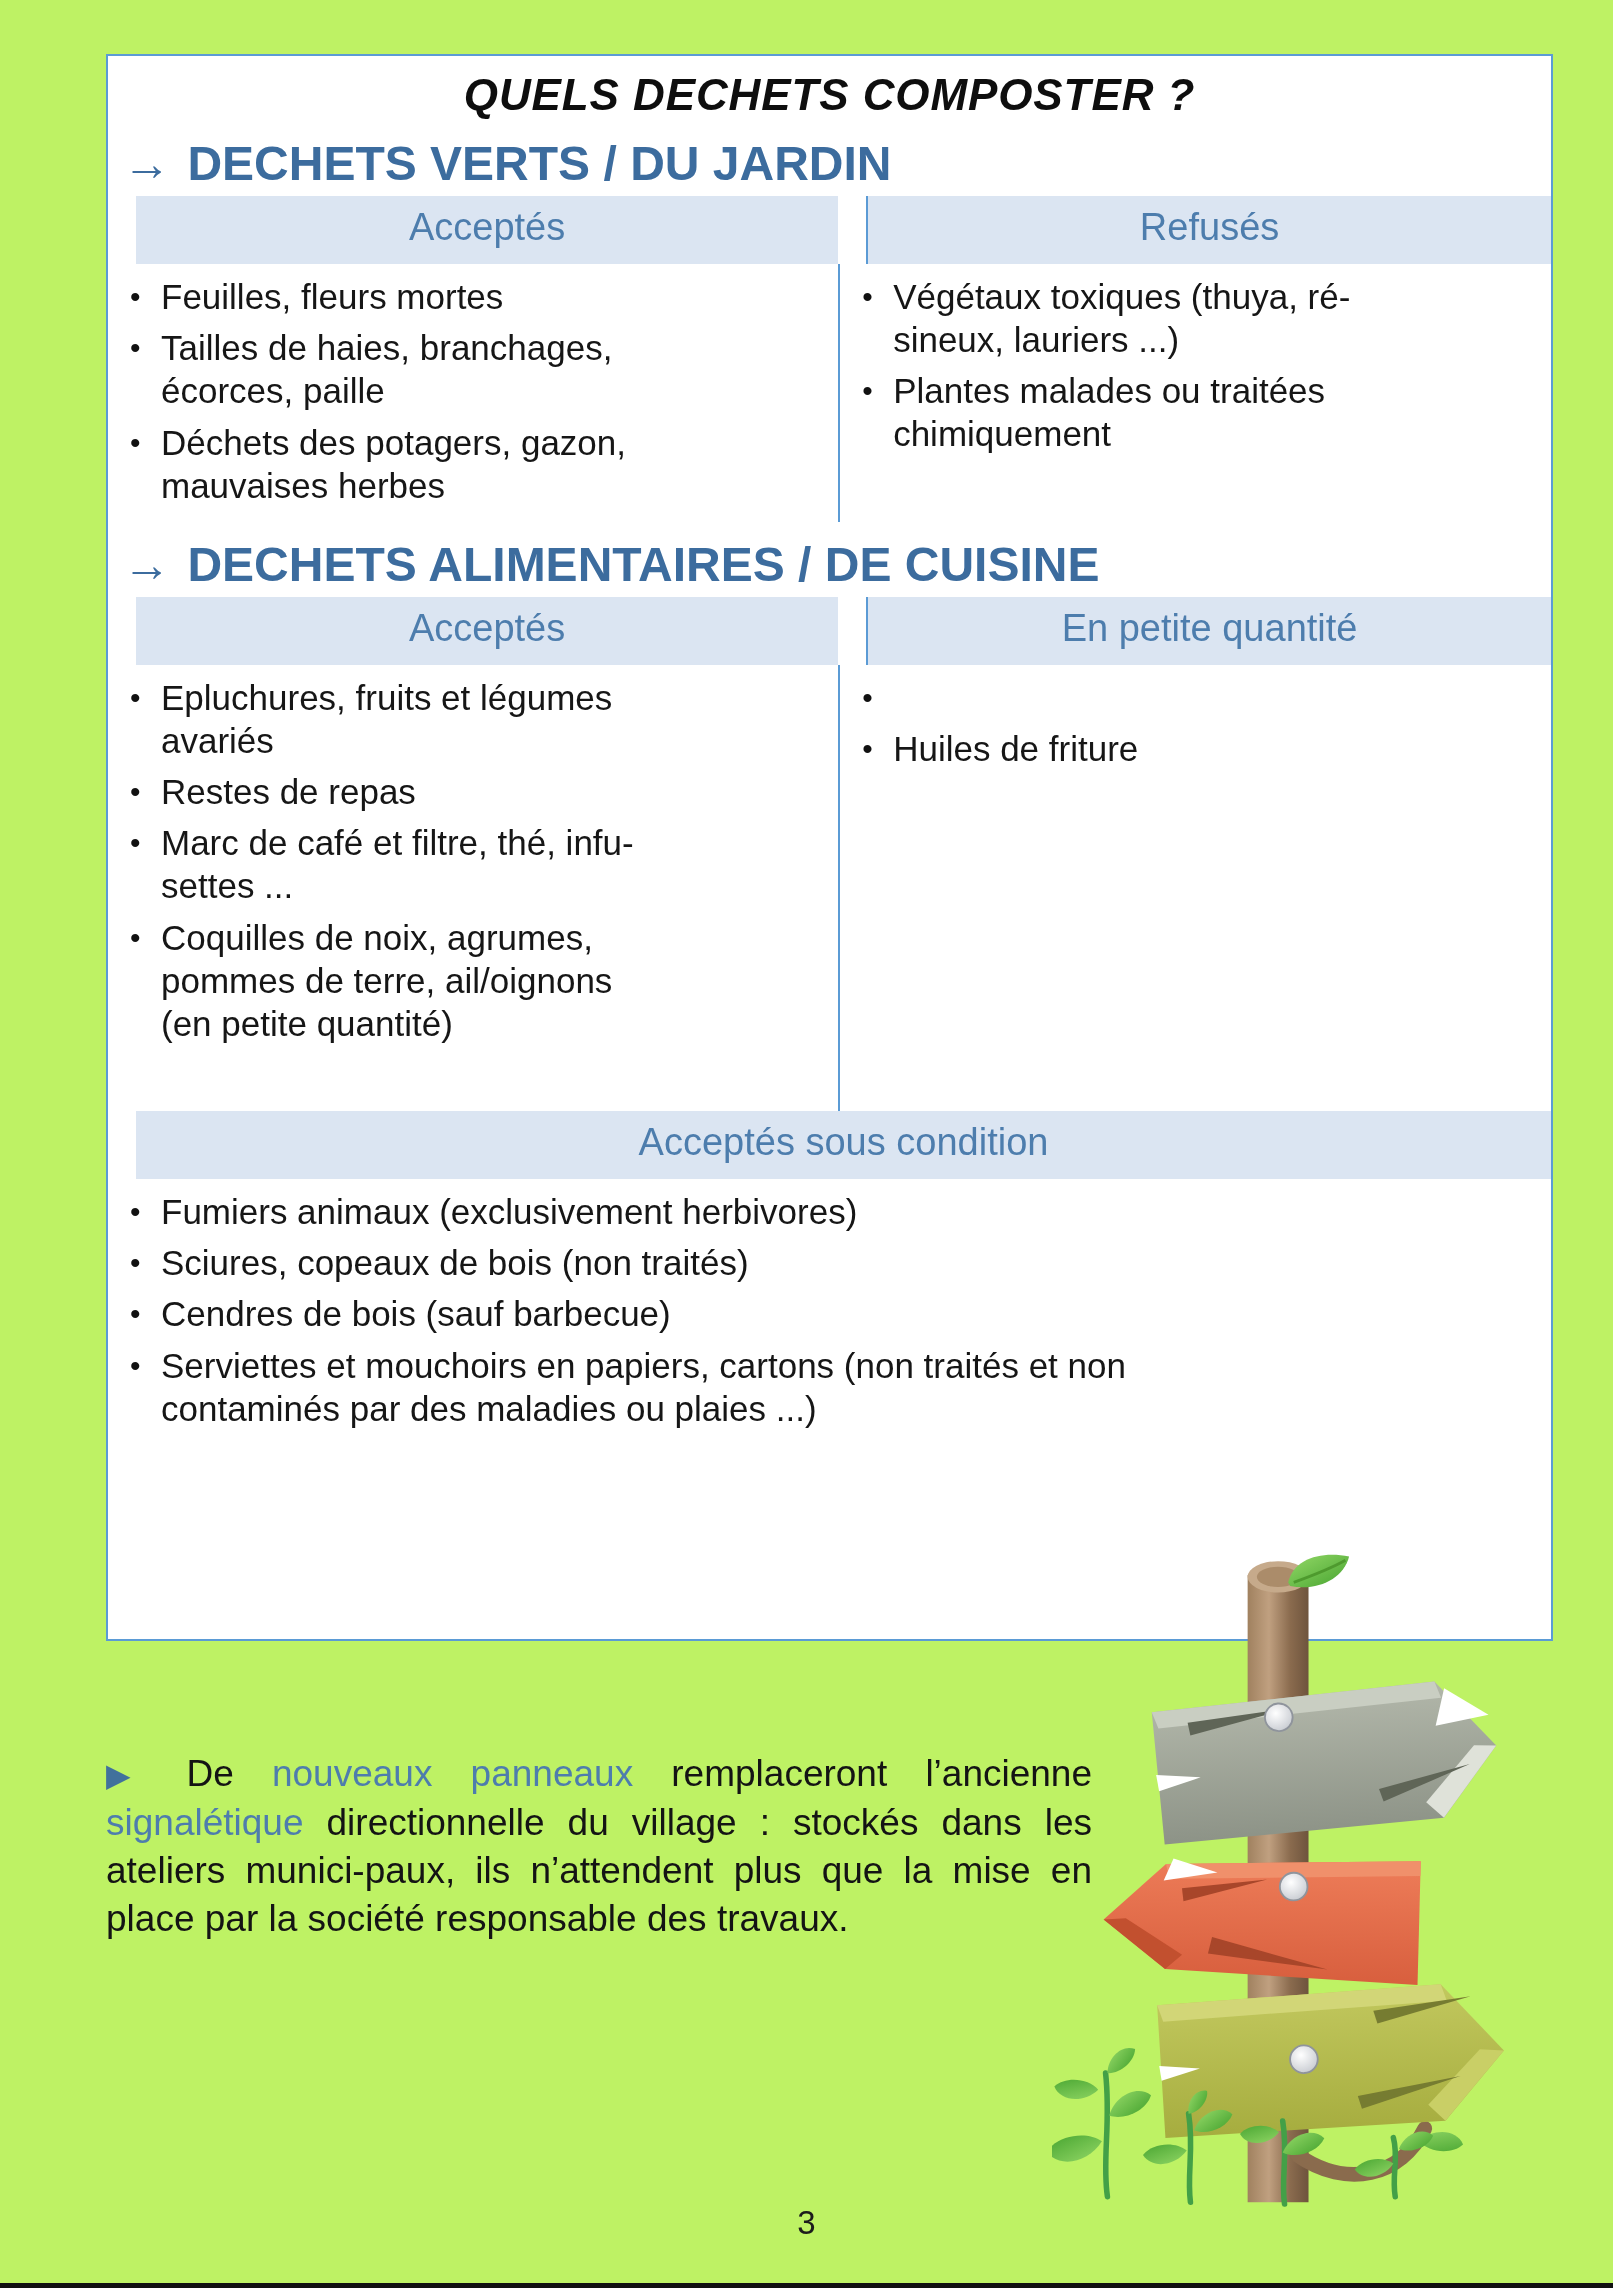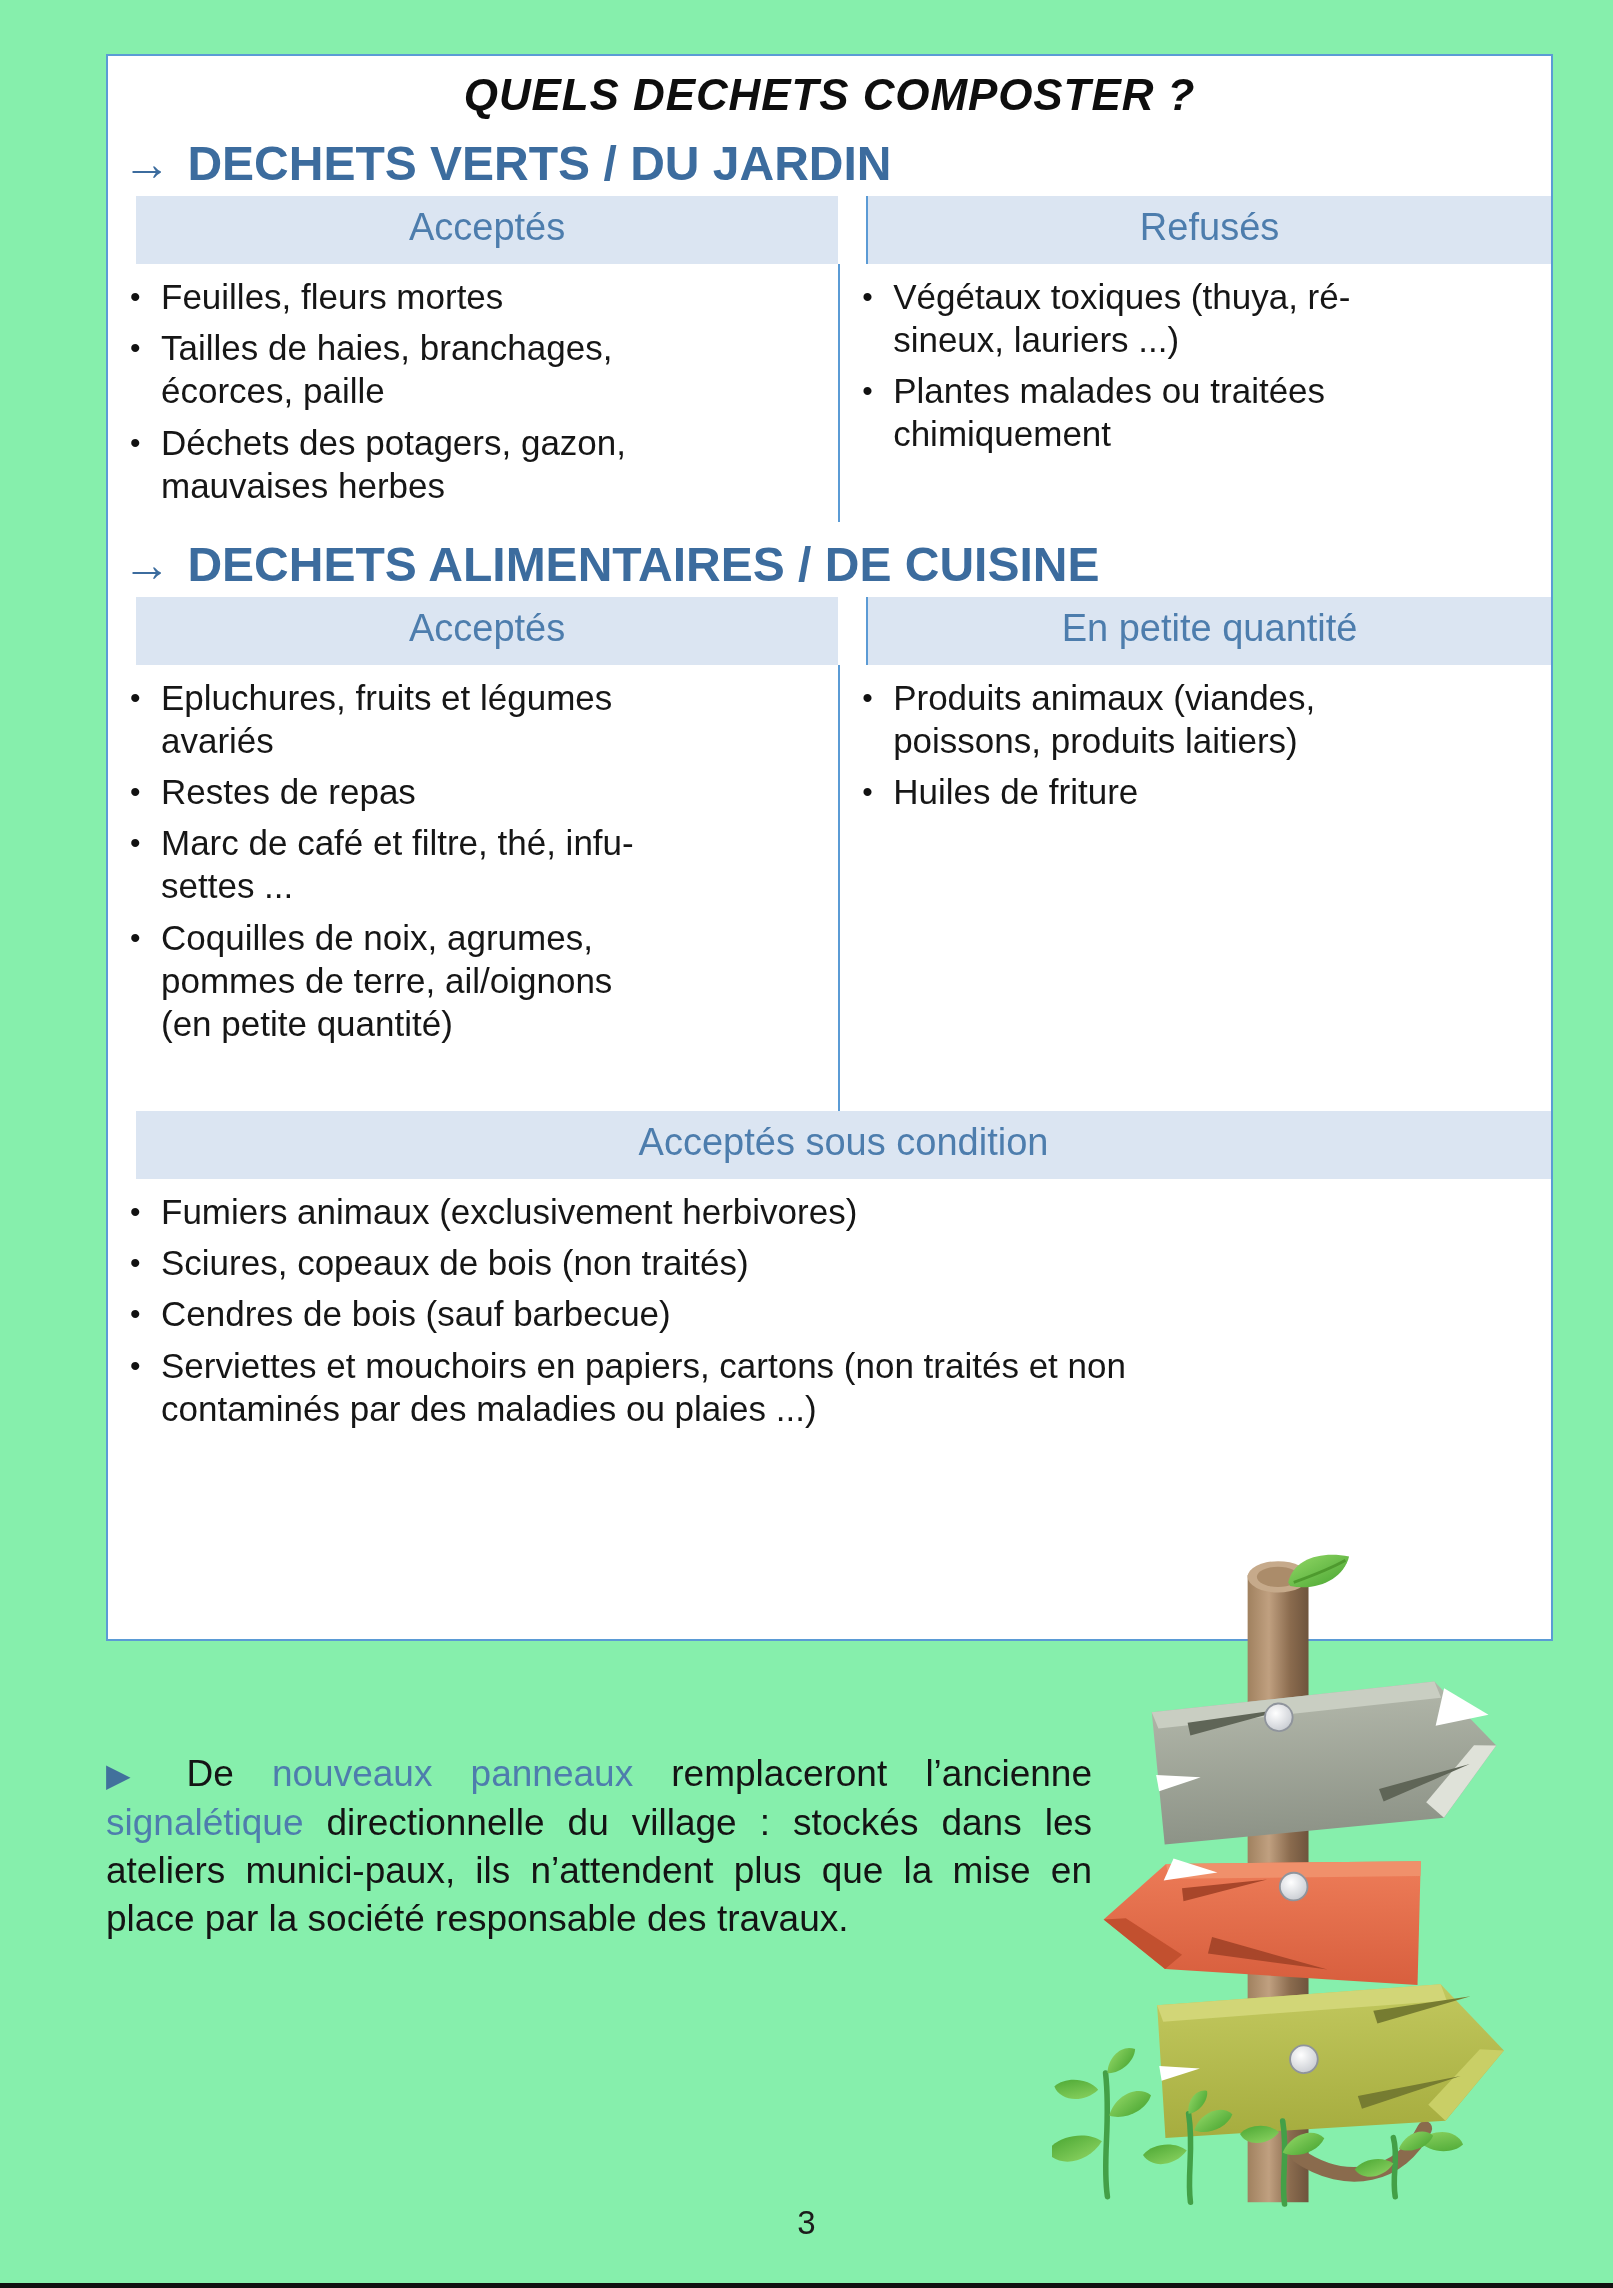--- a/index.html
+++ b/index.html
@@ -1,17 +1,17 @@
 <!DOCTYPE html>
 <html style="font-size:14.8px"><head>
 <meta charset="utf-8">
 <style>
   html,body{margin:0;padding:0;background:#ffffff;}
   body{font-family:"Liberation Sans", sans-serif;}
-  .page{position:relative;width:1613px;height:2289px;background:#86efac;overflow:hidden;}
+  .page{position:relative;width:1613px;height:2289px;background:#bef264;overflow:hidden;}
 
   .box{
     position:absolute;left:106px;top:54px;width:1447px;height:1587px;
     border:2.8px solid #5b9bd5;box-sizing:border-box;background:#ffffff;overflow:hidden;
   }
   .title{
     text-align:center;font-style:italic;font-weight:700;font-size:44px;line-height:52px;
     letter-spacing:0.9px;color:#0e0e0e;margin:13px 9.2px 3.7px;
   }
   .sec-head{
@@ -121,22 +121,20 @@
             <div class="li">
               <span class="bullet">•</span>
               <span class="li-text">Coquilles de noix, agrumes,
 pommes de terre, ail/oignons
 (en petite quantité)</span>
             </div>
           </div>
         <div class="td c2 deep">
             <div class="li">
               <span class="bullet">•</span>
-              <span class="li-text">Produits animaux (viandes,
-poissons, produits laitiers)</span>
             </div>
             <div class="li">
               <span class="bullet">•</span>
               <span class="li-text">Huiles de friture</span>
             </div>
           </div>
       </div>
     </div>
 
     <div class="sec">

